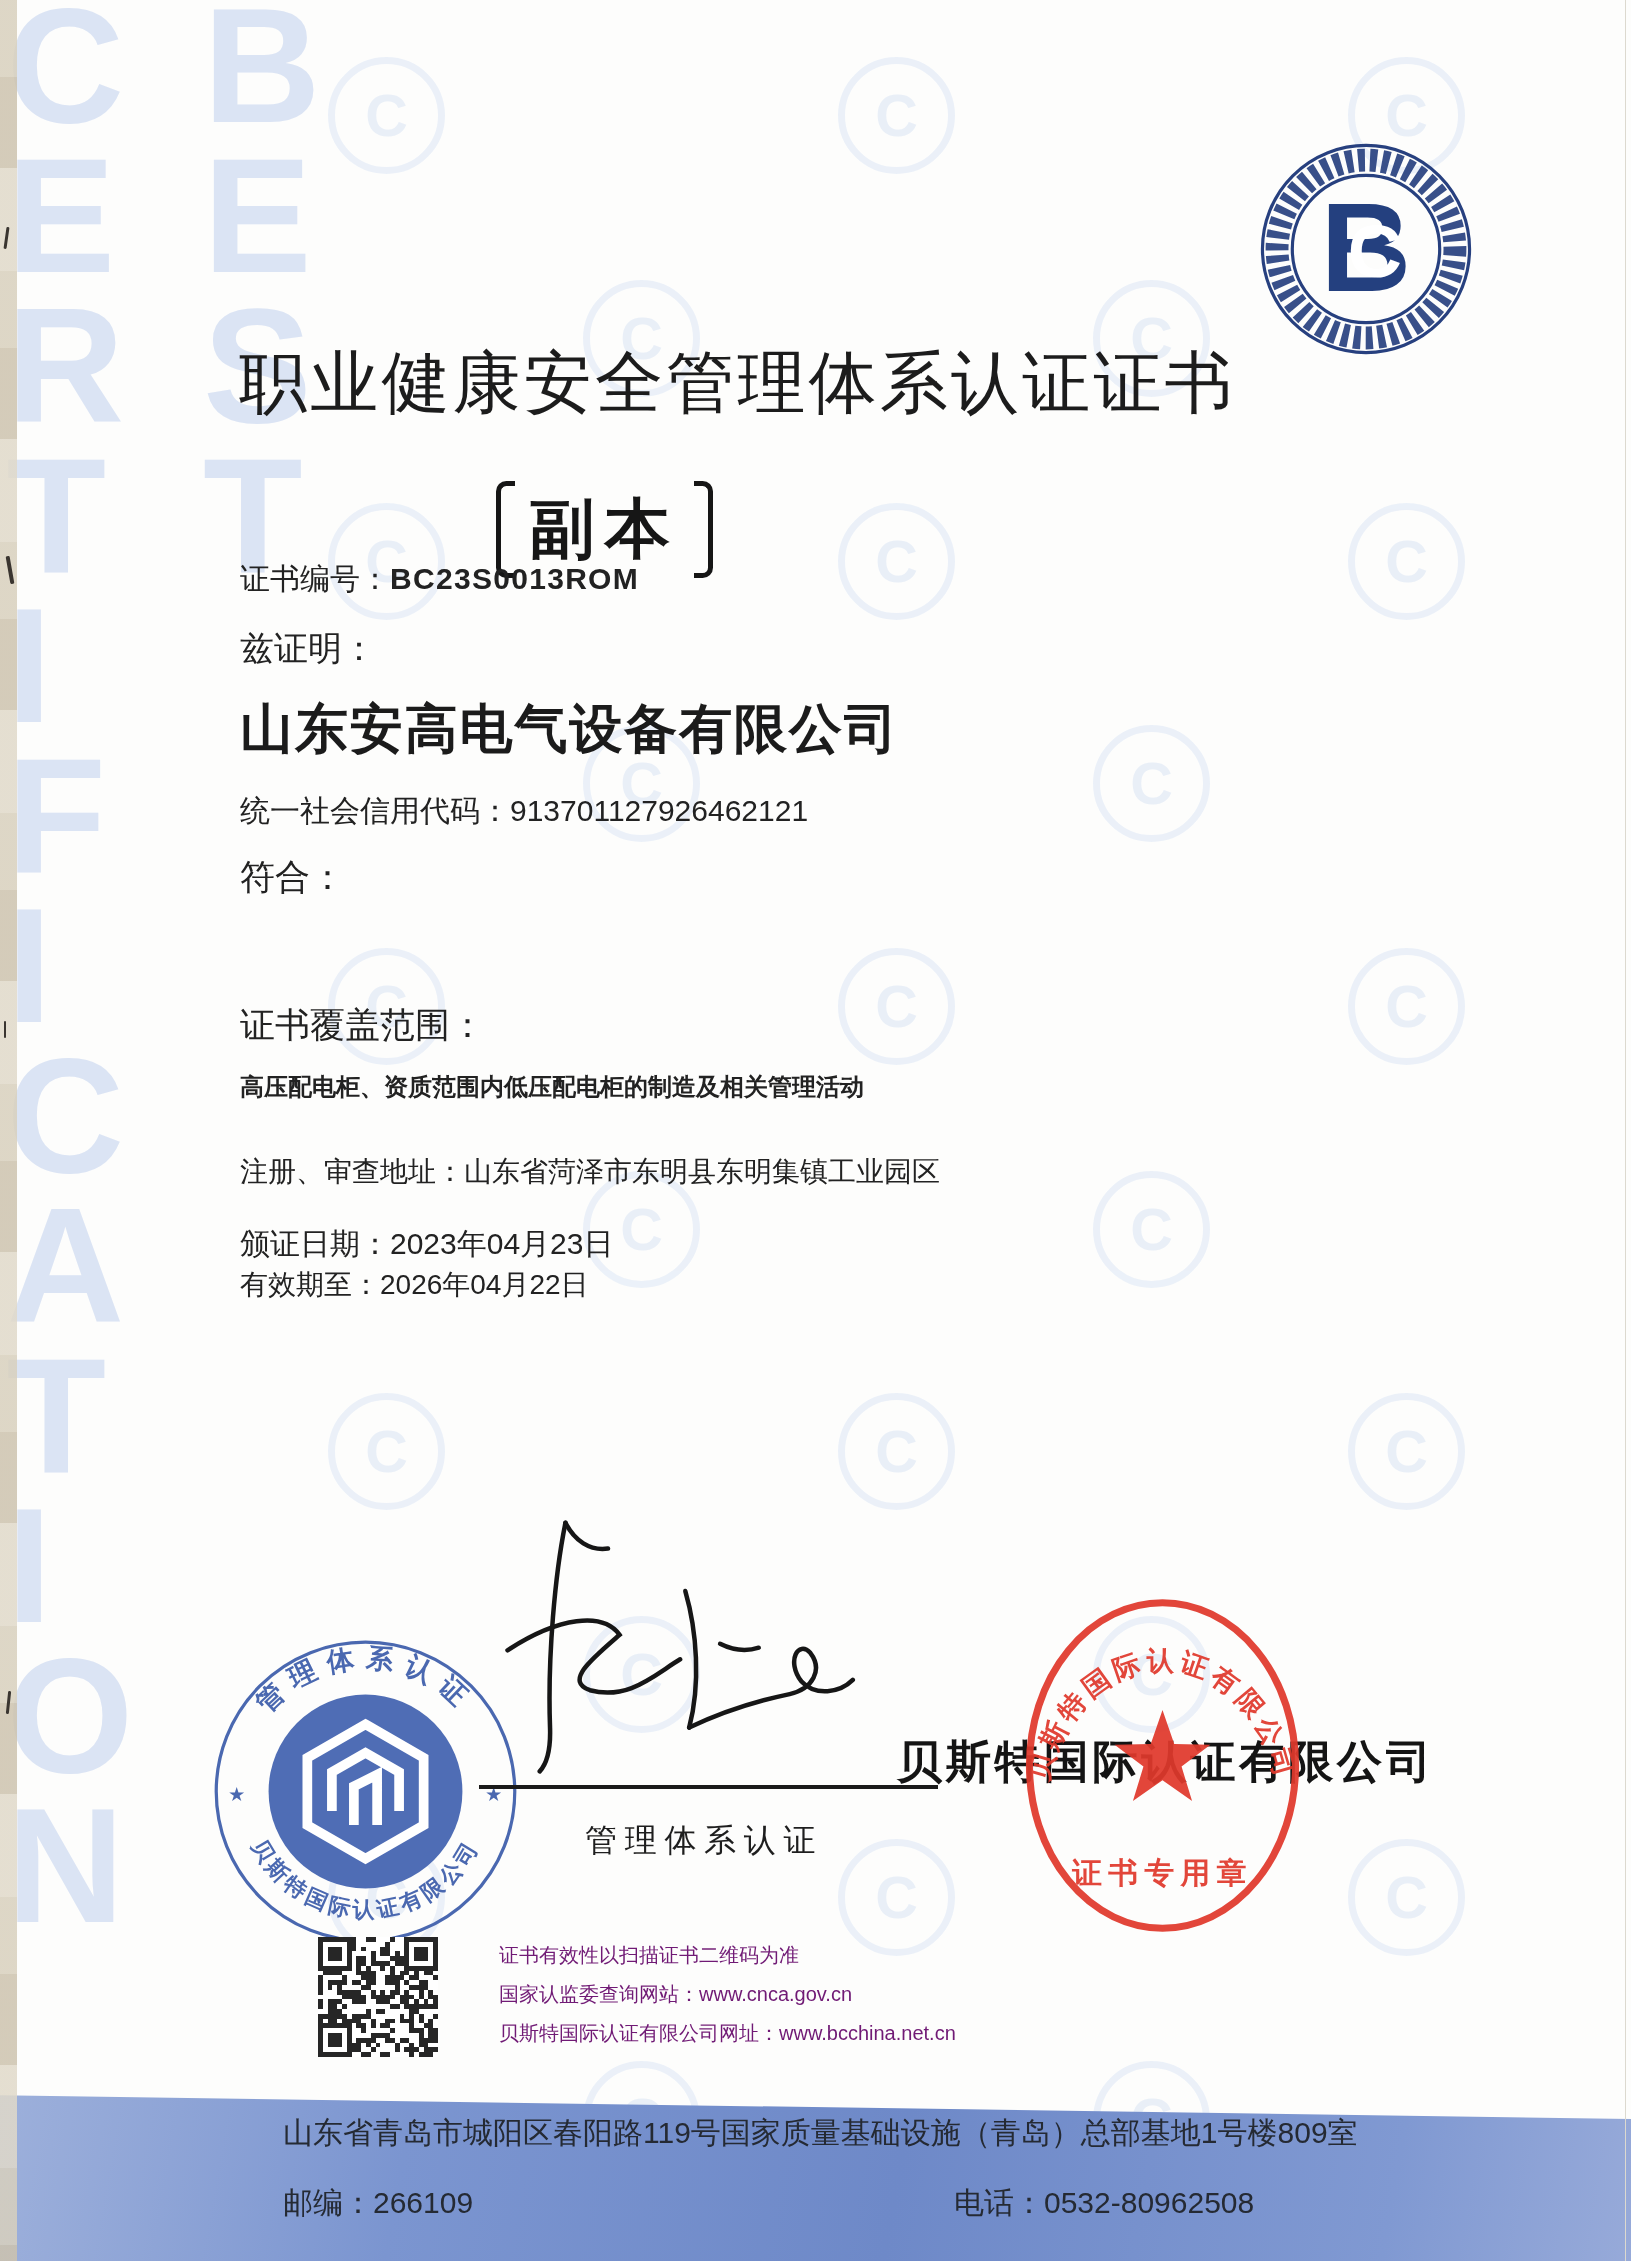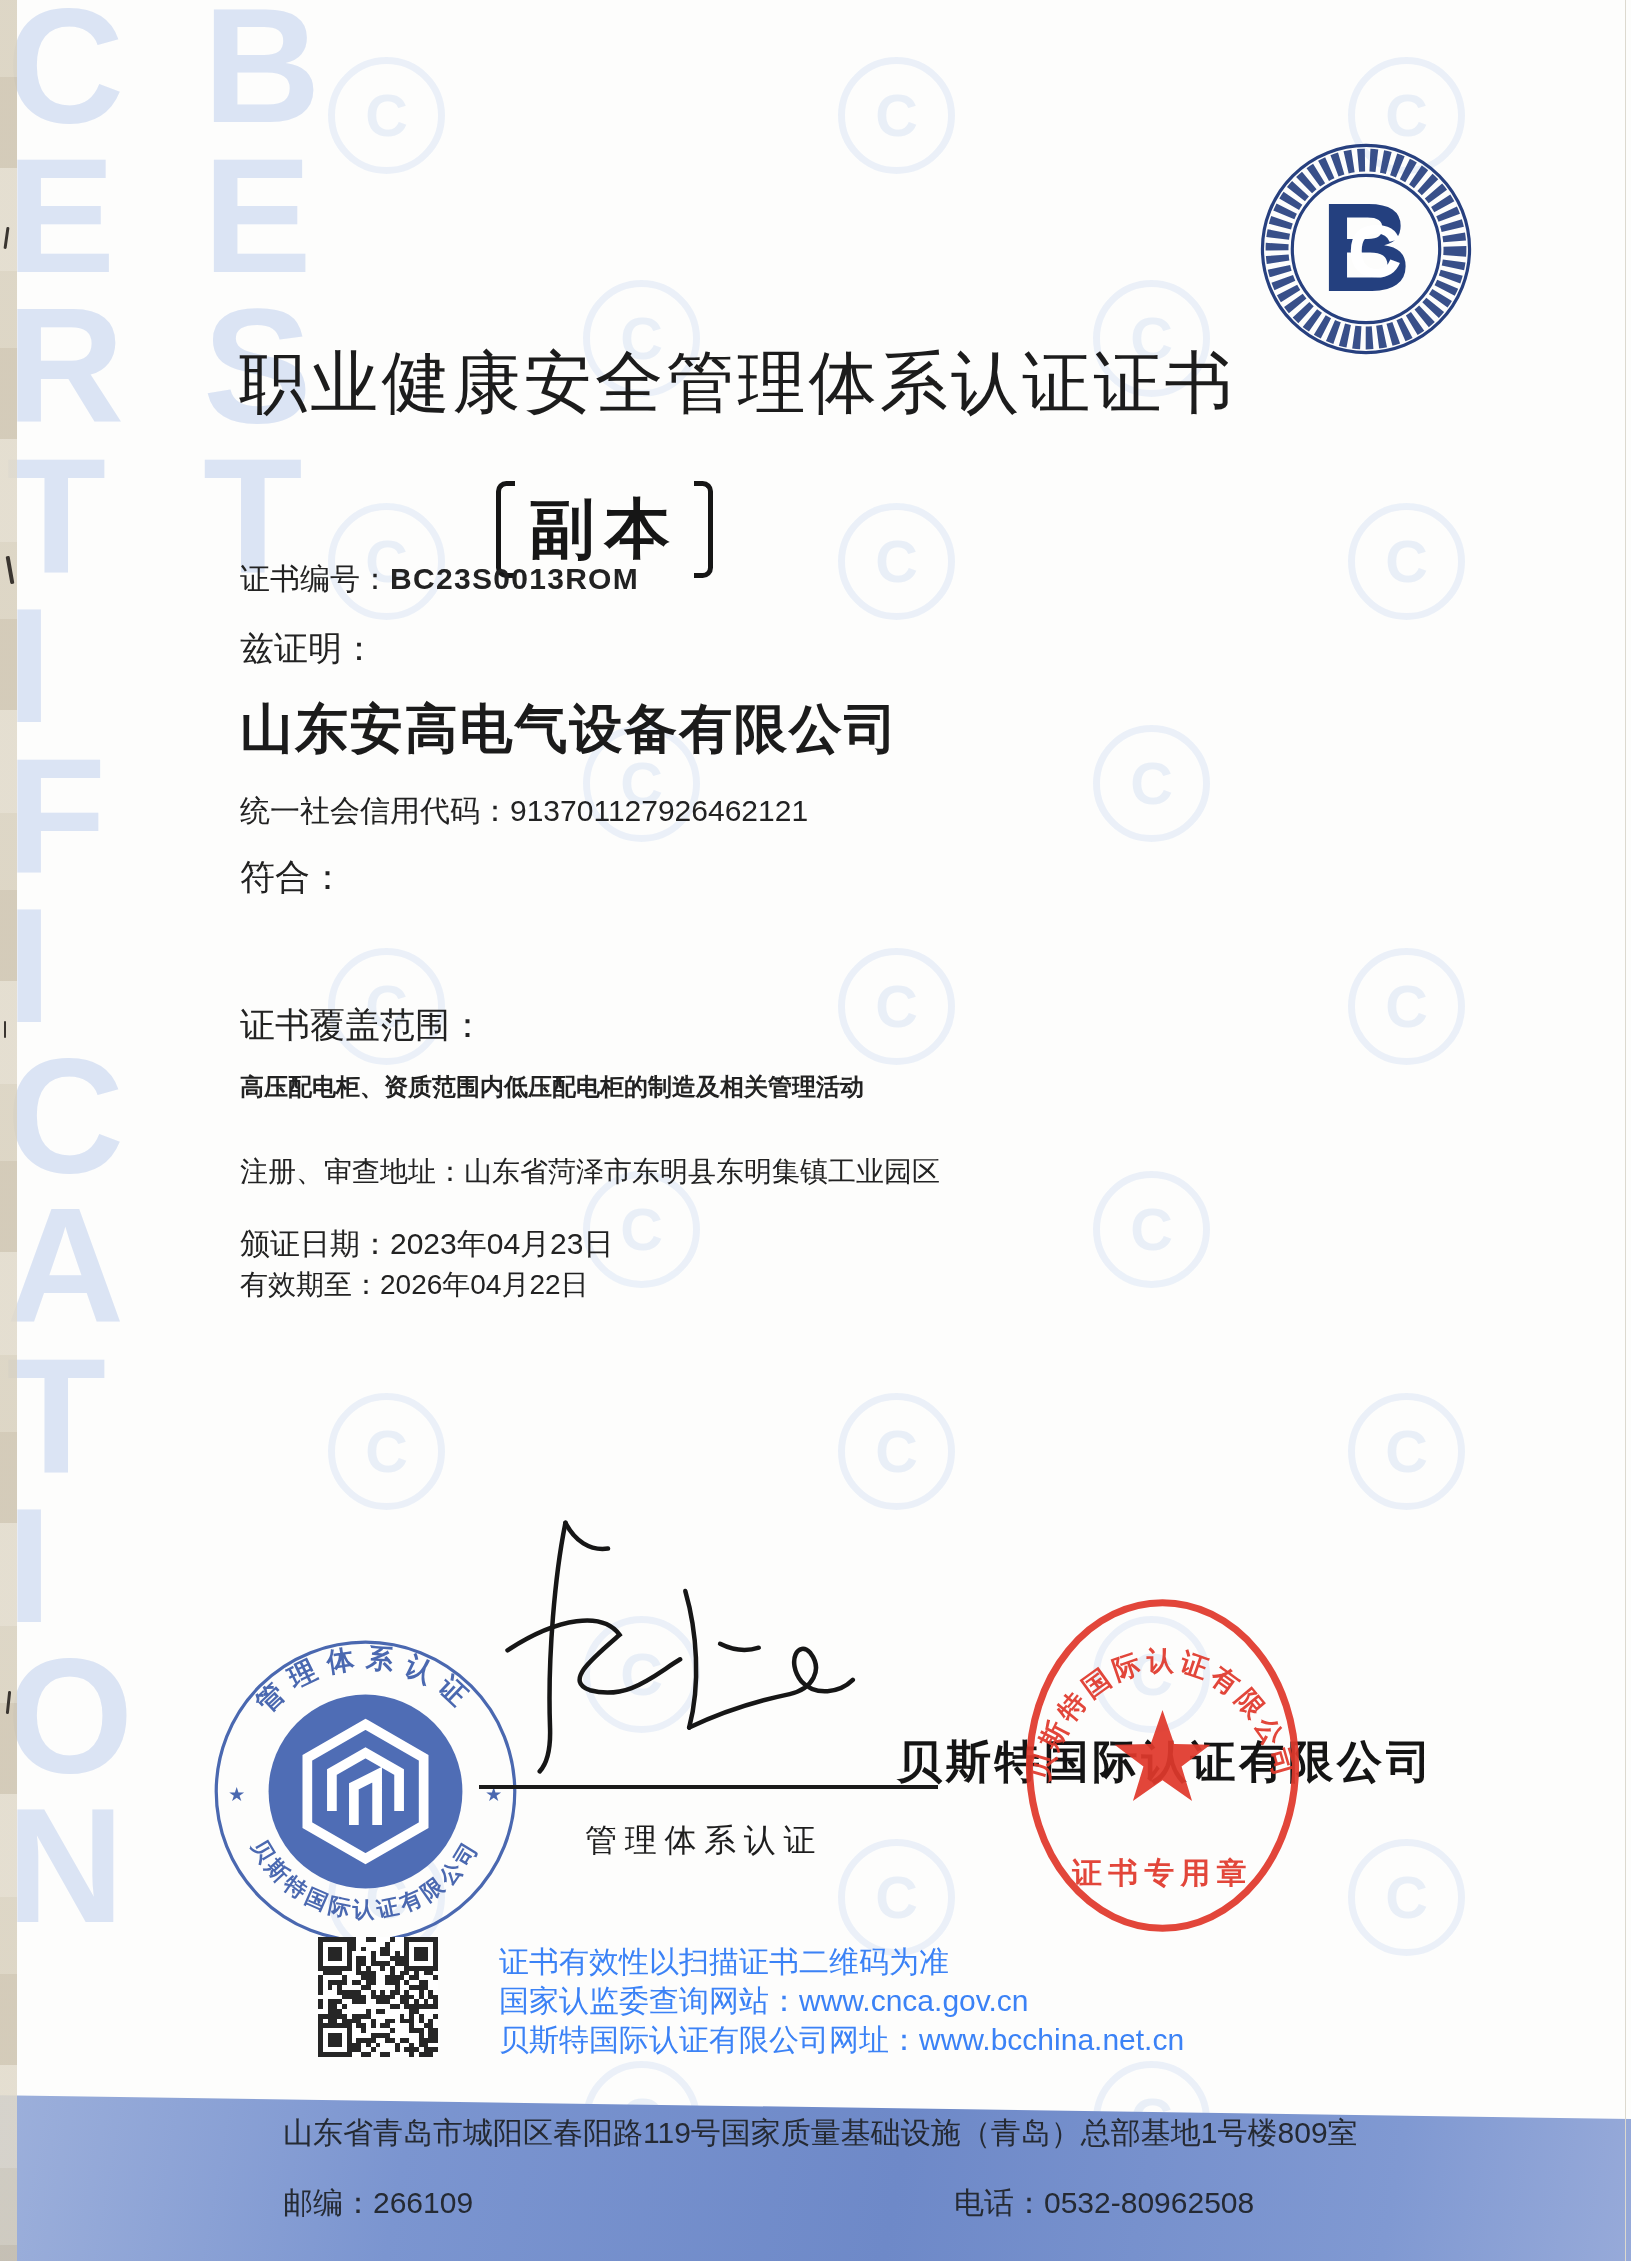--- a/index.html
+++ b/index.html
@@ -77,21 +77,21 @@
   .signer-label{position:absolute;left:585px;top:1819px;font-size:32px;letter-spacing:7.7px;color:#1e1e1e;z-index:4;}
   .issuer-name{position:absolute;left:897px;top:1732px;font-size:45px;font-weight:700;
     letter-spacing:3.9px;color:#141414;z-index:4;white-space:nowrap;}
   .seal-svg{position:absolute;left:1023px;top:1595px;z-index:5;opacity:.93;}
 
   
   .qr{position:absolute;left:318px;top:1937px;width:120px;height:120px;z-index:4;
     display:grid;grid-template-columns:repeat(25,1fr);grid-template-rows:repeat(25,1fr);background:#fff;}
   .qr div{width:100%;height:100%;}
   .qr .b{background:#262626;}
-  .verify-line{position:absolute;left:499px;font-size:30px;color:#3b82f6;z-index:4;white-space:nowrap;}
+  .verify-line{position:absolute;left:499px;font-size:20px;color:#701a75;z-index:4;white-space:nowrap;}
   .v1{top:1942px;} .v2{top:1981px;} .v3{top:2020px;}
 
   
   .band{position:absolute;left:0;bottom:0;width:1631px;height:176px;z-index:4;
     background:linear-gradient(100deg,#9db0db 0%,#7b95d0 25%,#6e89c8 55%,#8099d2 85%,#97aad9 100%);
     clip-path:polygon(0 10.3px,100% 34px,100% 100%,0 100%);}
   .band-address{position:absolute;left:283px;top:28px;font-size:30px;color:#252a33;white-space:nowrap;}
   .band-post{position:absolute;left:283px;top:98px;font-size:30px;color:#252a33;}
   .band-phone{position:absolute;left:954px;top:98px;font-size:30px;color:#252a33;}
 

